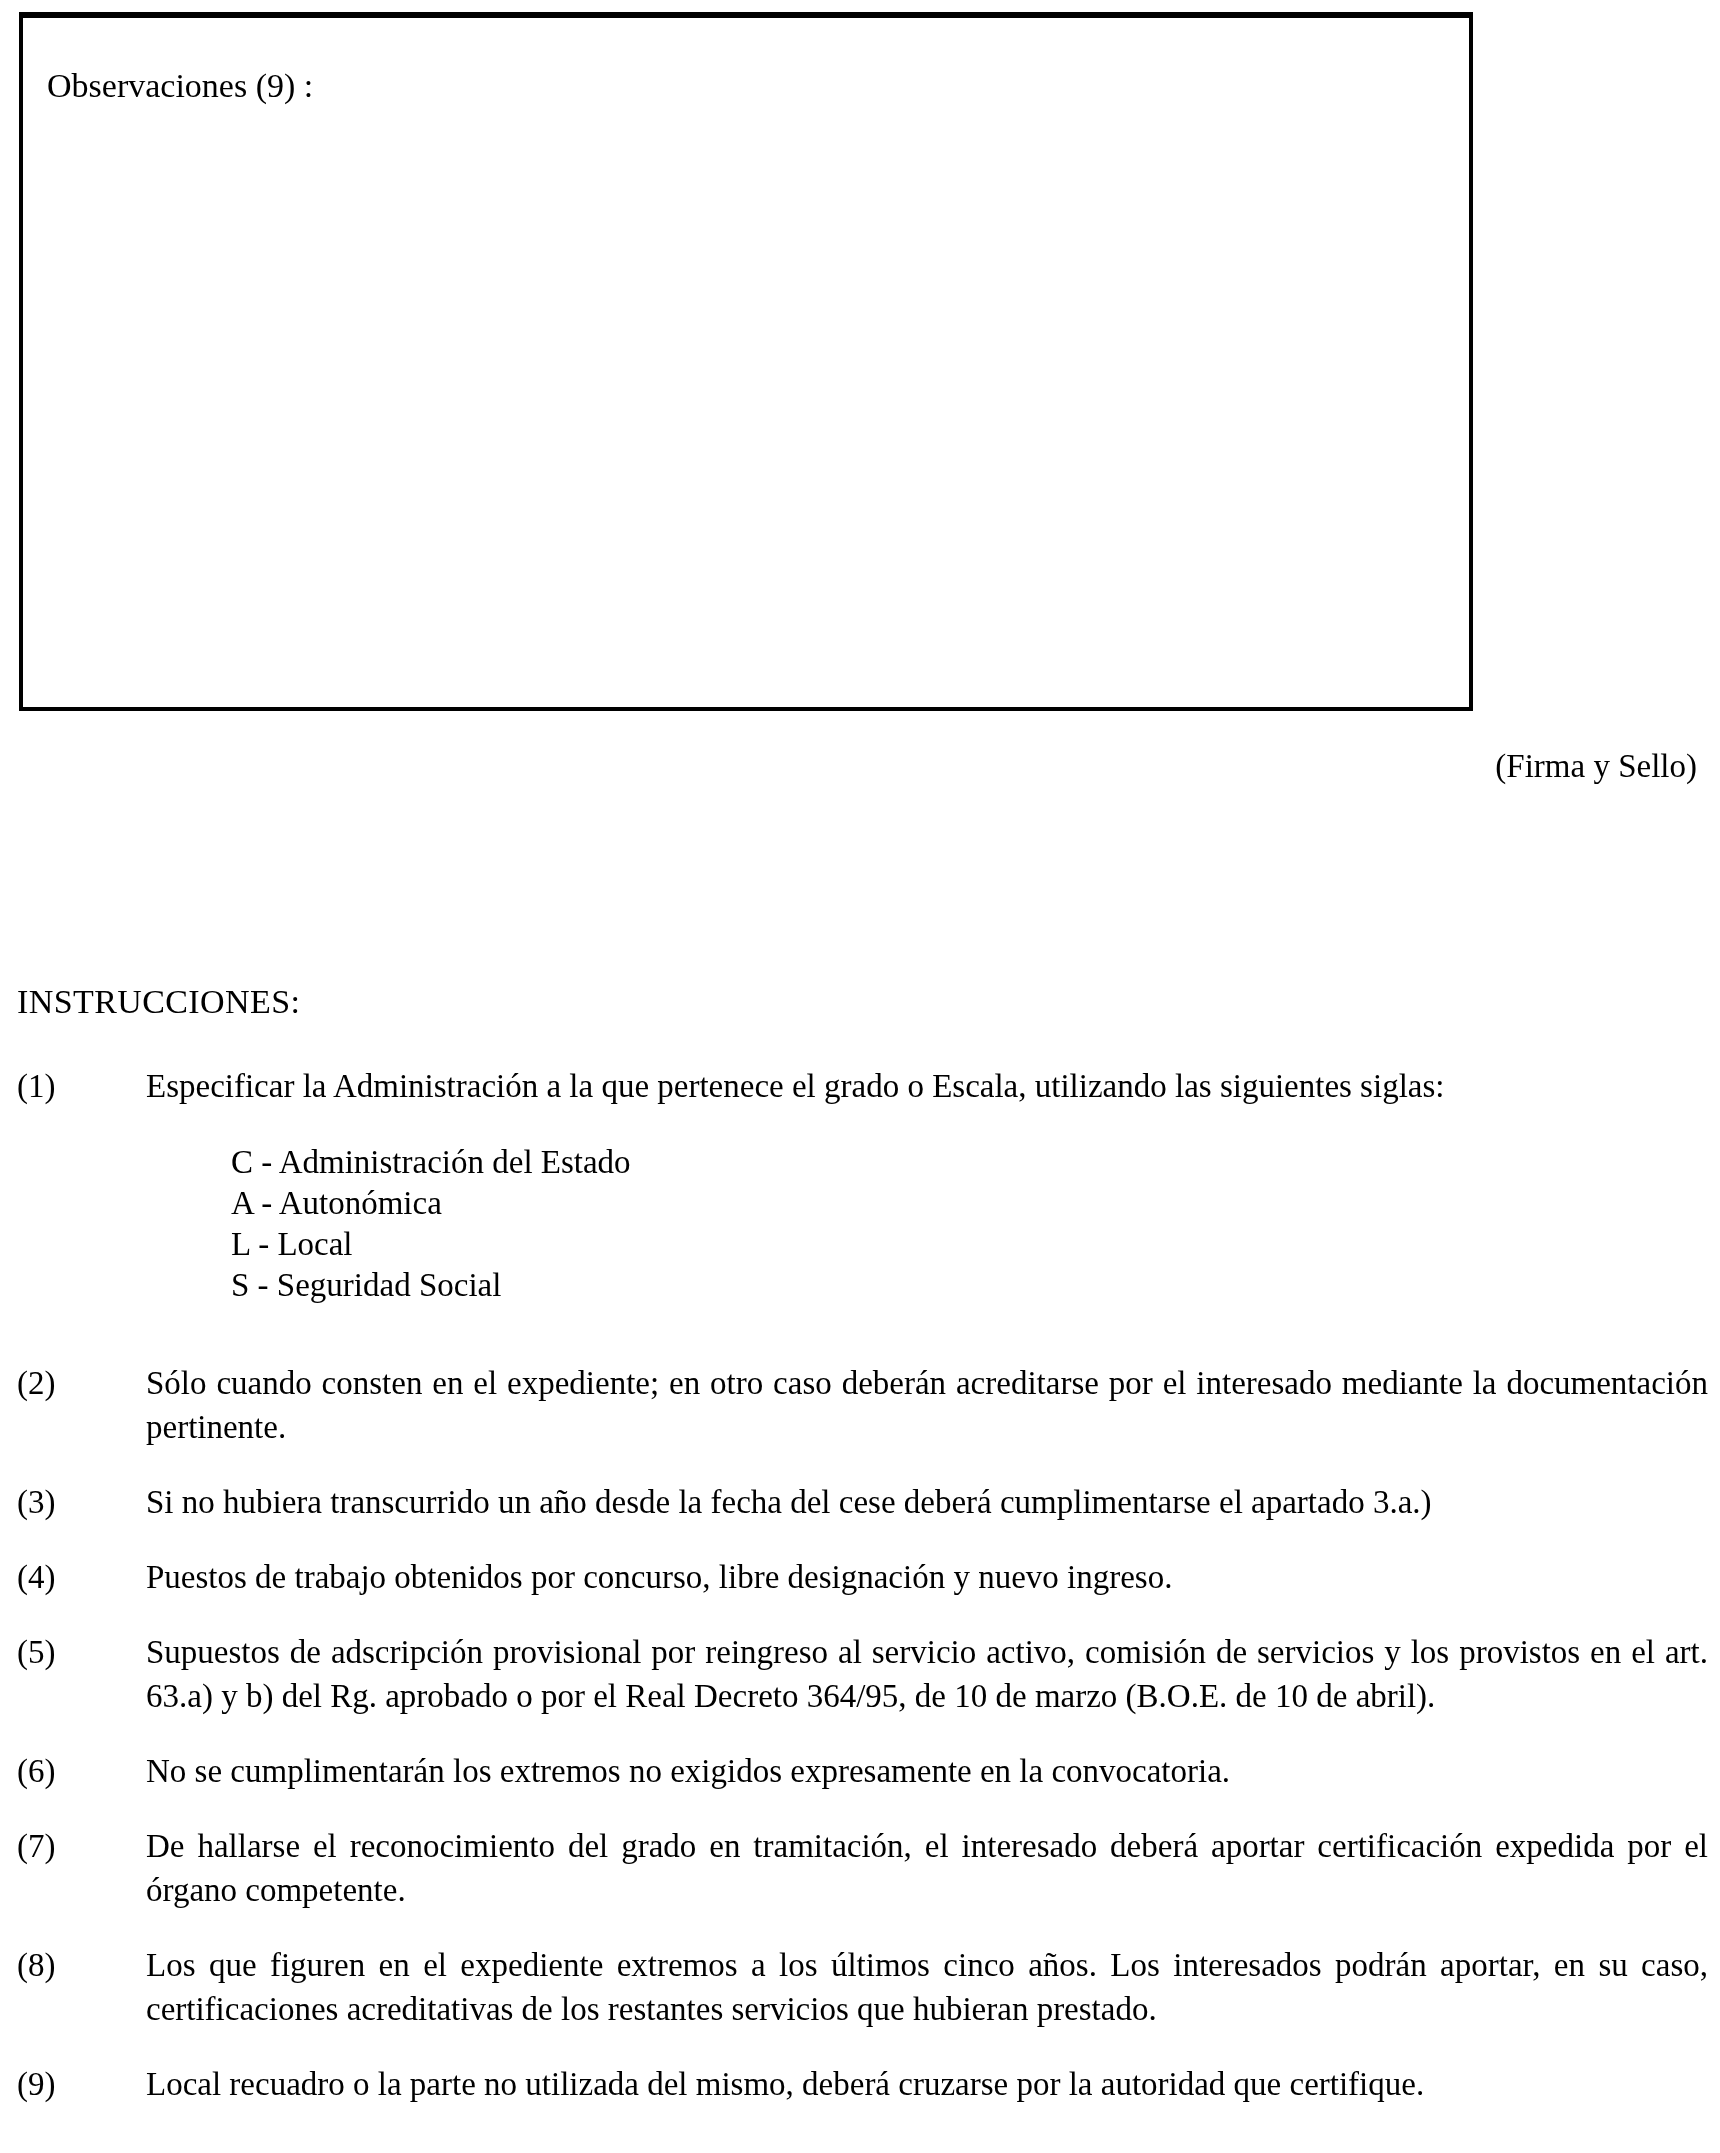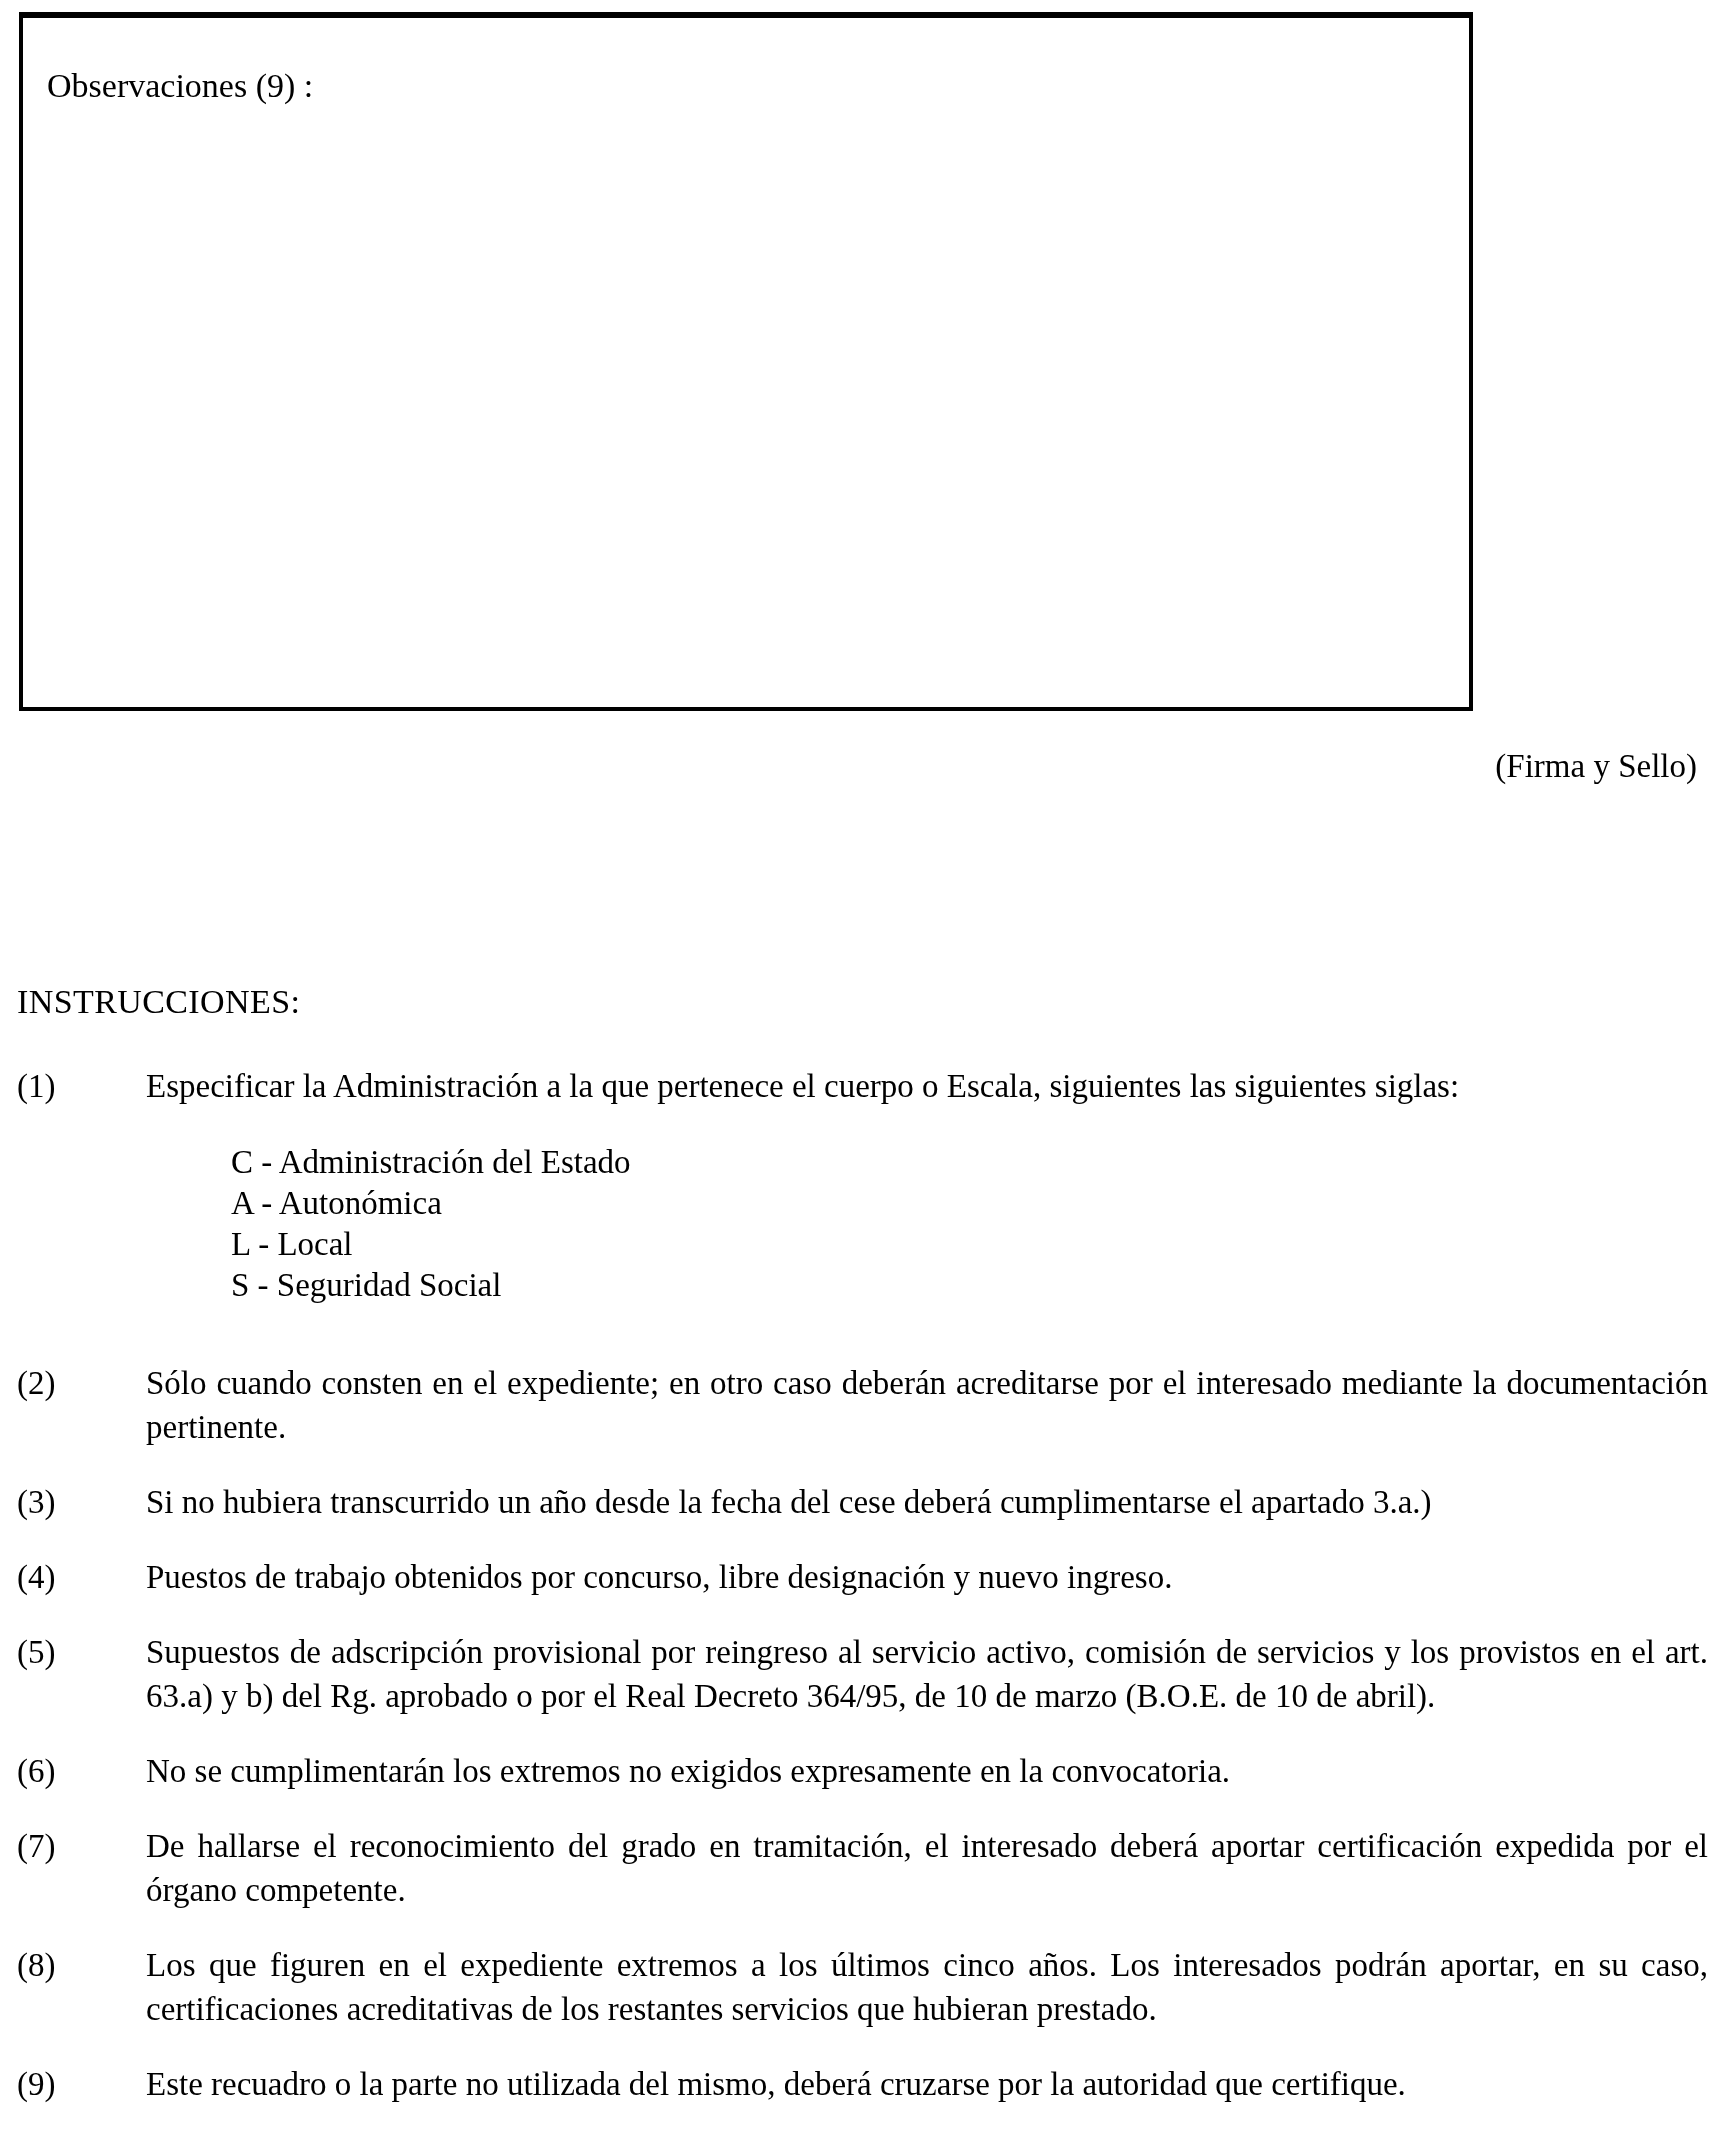--- a/index.html
+++ b/index.html
@@ -81,21 +81,21 @@
 
   <div class="firma">(Firma y Sello)</div>
 
   <div class="heading">INSTRUCCIONES:</div>
 
   <div class="items">
 
     <div class="item">
       <div class="num">(1)</div>
       <div class="txt">
-        <p>Especificar la Administración a la que pertenece el cuerpo o Escala, siguientes las siguientes siglas:</p>
+        <p>Especificar la Administración a la que pertenece el grado o Escala, utilizando las siguientes siglas:</p>
         <div class="siglas">
           <div>C - Administración del Estado</div>
           <div>A - Autonómica</div>
           <div>L - Local</div>
           <div>S - Seguridad Social</div>
         </div>
       </div>
     </div>
 
     <div class="item">
@@ -143,19 +143,19 @@
     <div class="item">
       <div class="num">(8)</div>
       <div class="txt">
         <p>Los que figuren en el expediente extremos a los últimos cinco años. Los interesados podrán aportar, en su caso, certificaciones acreditativas de los restantes servicios que hubieran prestado.</p>
       </div>
     </div>
 
     <div class="item">
       <div class="num">(9)</div>
       <div class="txt">
-        <p>Este recuadro o la parte no utilizada del mismo, deberá cruzarse por la autoridad que certifique.</p>
+        <p>Local recuadro o la parte no utilizada del mismo, deberá cruzarse por la autoridad que certifique.</p>
       </div>
     </div>
 
   </div>
 </div>
 
 
 </body></html>

